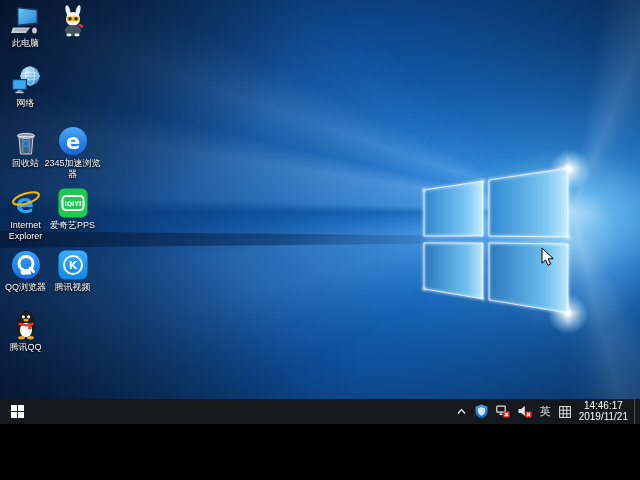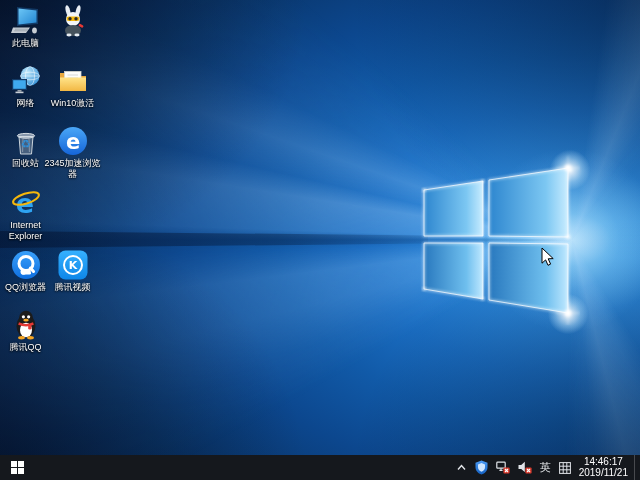--- a/index.html
+++ b/index.html
@@ -1,16 +1,16 @@
 <!DOCTYPE html>
 <html><head>
 <meta charset="utf-8">
 <style>
   html,body{margin:0;padding:0;background:#000;}
-  .screen{position:relative;width:640px;height:480px;overflow:hidden;
+  .screen{position:relative;width:640px;height:424px;overflow:hidden;
     font-family:"Liberation Sans","DejaVu Sans",sans-serif;}
 
   
   .wall{position:absolute;inset:0;
     background:radial-gradient(130% 110% at 89% 50%,
       #bfe7ff 0%,#5cb6f0 5%,#2a85d8 14%,#1a6cc0 25%,#115aa8 35%,
       #0c478e 47%,#093468 62%,#06214a 77%,#041330 90%,#030b1f 100%);}
   .rays{position:absolute;inset:0;
     background:conic-gradient(from 0deg at 89.4% 50%,
       rgba(0,0,0,0) 0deg, rgba(0,0,0,0) 8deg,
@@ -244,54 +244,47 @@
         <circle cx="13" cy="13.8" r="1.7" fill="#2b2b2b"></circle>
           <circle cx="19" cy="13.8" r="1.7" fill="#2b2b2b"></circle>
         <ellipse cx="16" cy="25.5" rx="8" ry="5.6" fill="#46535d"></ellipse>
         <rect x="21.5" y="19.5" width="5" height="2.6" rx="1.2" fill="#e53935" transform="rotate(28 24 20.8)"></rect>
         <ellipse cx="12" cy="30" rx="2.6" ry="1.4" fill="#e8eef4"></ellipse>
         <ellipse cx="20" cy="30" rx="2.6" ry="1.4" fill="#e8eef4"></ellipse>
       </svg>
     </div>
   </div>
 
-  <div class="dicon" style="left:49px;top:65px;">
-    <div class="art">
-      <svg viewBox="0 0 32 32">
-        <defs>
-            <linearGradient id="fldr" x1="0" y1="0" x2="0" y2="1">
-          <stop offset="0" stop-color="#ffe48a"></stop>
-              <stop offset="1" stop-color="#f2b844"></stop>
-            </linearGradient>
-          </defs>
-        <path d="M3,8 h9.5 l2.5,3 H29 v15 H3 Z" fill="#e9a83e"></path>
-        <rect x="7.5" y="6.5" width="16.5" height="16" fill="#fdfdfb" stroke="#d8d8d2" stroke-width=".8"></rect>
-        <path d="M10.5,10 h10.5 M10.5,13 h10.5 M10.5,16 h10.5" stroke="#c9cdd2" stroke-width=".8"></path>
-        <path d="M3,12.5 H29 V26 H3 Z" fill="url(#fldr)"></path>
-      </svg>
-    </div>
-    <div class="dlabel">Win10激活</div>
-  </div>
 
   <div class="dicon" style="left:49px;top:125px;">
     <div class="art">
       <svg viewBox="0 0 32 32">
         <defs>
             <linearGradient id="bg2345" x1="0" y1="0" x2="0" y2="1">
           <stop offset="0" stop-color="#4aa7f7"></stop>
               <stop offset="1" stop-color="#1565d8"></stop>
             </linearGradient>
           </defs>
         <circle cx="16" cy="16" r="14" fill="url(#bg2345)"></circle>
         <text x="16" y="23.5" font-size="21" font-weight="bold" fill="#fff" text-anchor="middle" font-family="DejaVu Sans, sans-serif">e</text>
       </svg>
     </div>
     <div class="dlabel">2345加速浏览器</div>
   </div>
 
+  <div class="dicon" style="left:49px;top:187px;">
+    <div class="art">
+      <svg viewBox="0 0 32 32">
+        <rect x="1.5" y="1.5" width="29" height="29" rx="6" fill="#1ec94f"></rect>
+        <rect x="5.5" y="9" width="21" height="14" rx="3.5" fill="none" stroke="#fff" stroke-width="2"></rect>
+        <text x="16" y="18.8" font-size="6.4" font-weight="bold" fill="#fff" text-anchor="middle" font-family="DejaVu Sans, sans-serif">iQIYI</text>
+      </svg>
+    </div>
+    <div class="dlabel">爱奇艺PPS</div>
+  </div>
 
   <div class="dicon" style="left:49px;top:249px;">
     <div class="art">
       <svg viewBox="0 0 32 32">
         <defs>
             <linearGradient id="kgbg" x1="0" y1="0" x2="0" y2="1">
           <stop offset="0" stop-color="#36b1ff"></stop>
               <stop offset="1" stop-color="#0d86e8"></stop>
             </linearGradient>
           </defs>

